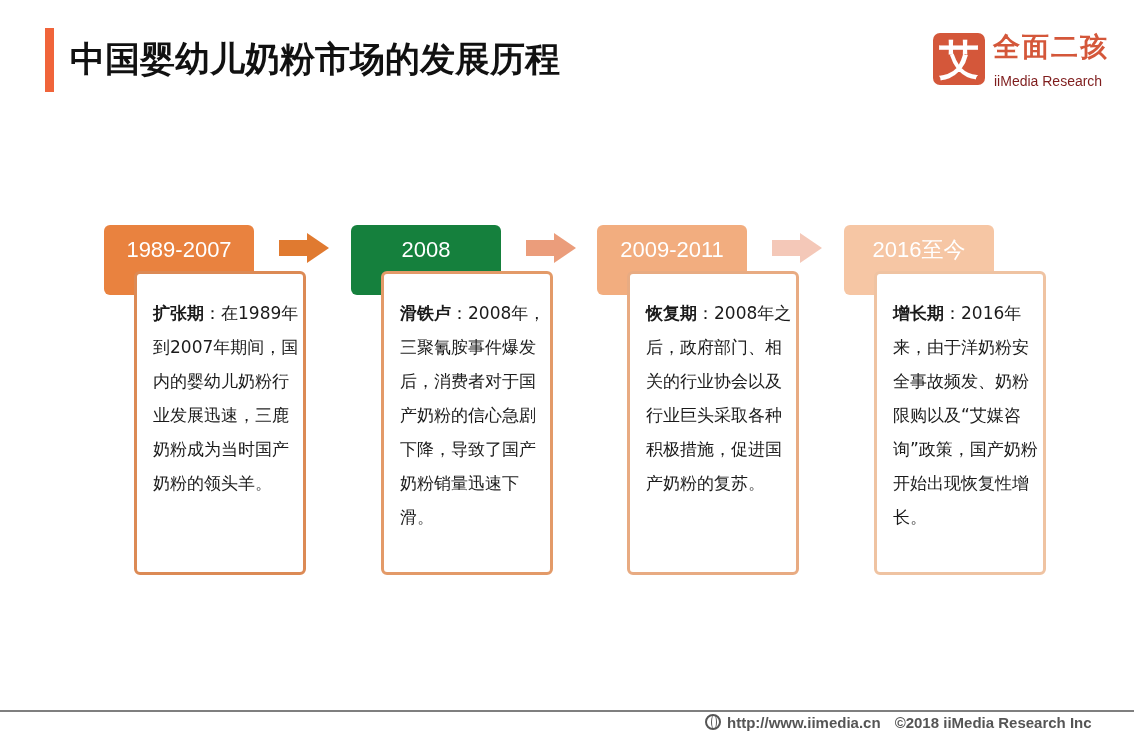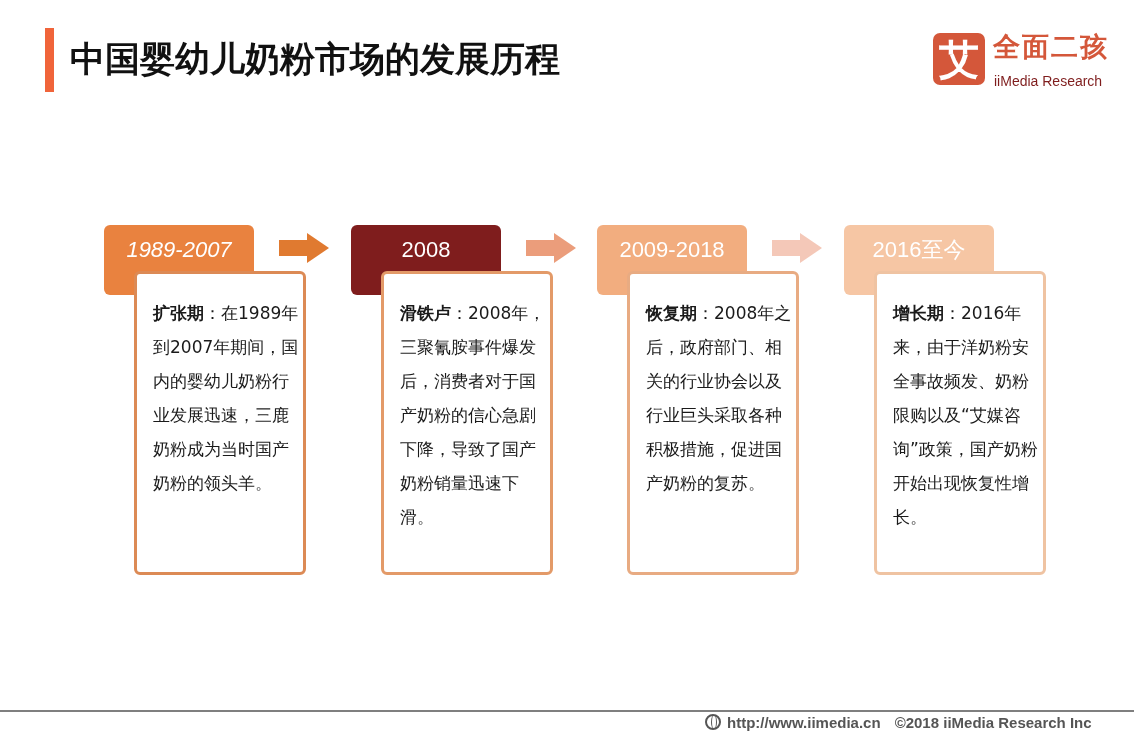--- a/index.html
+++ b/index.html
@@ -84,45 +84,45 @@
   <div class="title-bar"></div>
   <div class="page-title">中国婴幼儿奶粉市场的发展历程</div>
 
   <div class="logo">
     <div class="logo-mark">艾</div>
     <div class="logo-cn">全面二孩</div>
     <div class="logo-en">iiMedia Research</div>
   </div>
 
   <div class="stage" style="left:104px;">
-    <div class="stage-tab" style="background:#e9823f;font-style:italic;">1989-2007</div>
+    <div class="stage-tab" style="background:#e9823f;">1989-2007</div>
     <div class="stage-card" style="border-color:#dc8a55;">
       <div class="stage-text"><b>扩张期</b><span>：在1989年到2007年期间，国内的婴幼儿奶粉行业发展迅速，三鹿奶粉成为当时国产奶粉的领头羊。</span></div>
     </div>
   </div>
 
   <div class="arrow" style="left:279px;">
     <div class="shaft" style="background:#e07a30;"></div>
       <div class="head" style="border-left-color:#e07a30;"></div>
   </div>
 
   <div class="stage" style="left:351px;">
-    <div class="stage-tab" style="background:#7f1d1d;">2008</div>
+    <div class="stage-tab" style="background:#15803d;">2008</div>
     <div class="stage-card" style="border-color:#e39a68;">
       <div class="stage-text"><b>滑铁卢</b><span>：2008年，三聚氰胺事件爆发后，消费者对于国产奶粉的信心急剧下降，导致了国产奶粉销量迅速下滑。</span></div>
     </div>
   </div>
 
   <div class="arrow" style="left:526px;">
     <div class="shaft" style="background:#eb9d7b;"></div>
       <div class="head" style="border-left-color:#eb9d7b;"></div>
   </div>
 
   <div class="stage" style="left:597px;">
-    <div class="stage-tab" style="background:#f2ad7f;">2009-2018</div>
+    <div class="stage-tab" style="background:#f2ad7f;">2009-2011</div>
     <div class="stage-card" style="border-color:#e8ab82;">
       <div class="stage-text"><b>恢复期</b><span>：2008年之后，政府部门、相关的行业协会以及行业巨头采取各种积极措施，促进国产奶粉的复苏。</span></div>
     </div>
   </div>
 
   <div class="arrow" style="left:772px;">
     <div class="shaft" style="background:#f4c8b8;"></div>
       <div class="head" style="border-left-color:#f4c8b8;"></div>
   </div>
 

